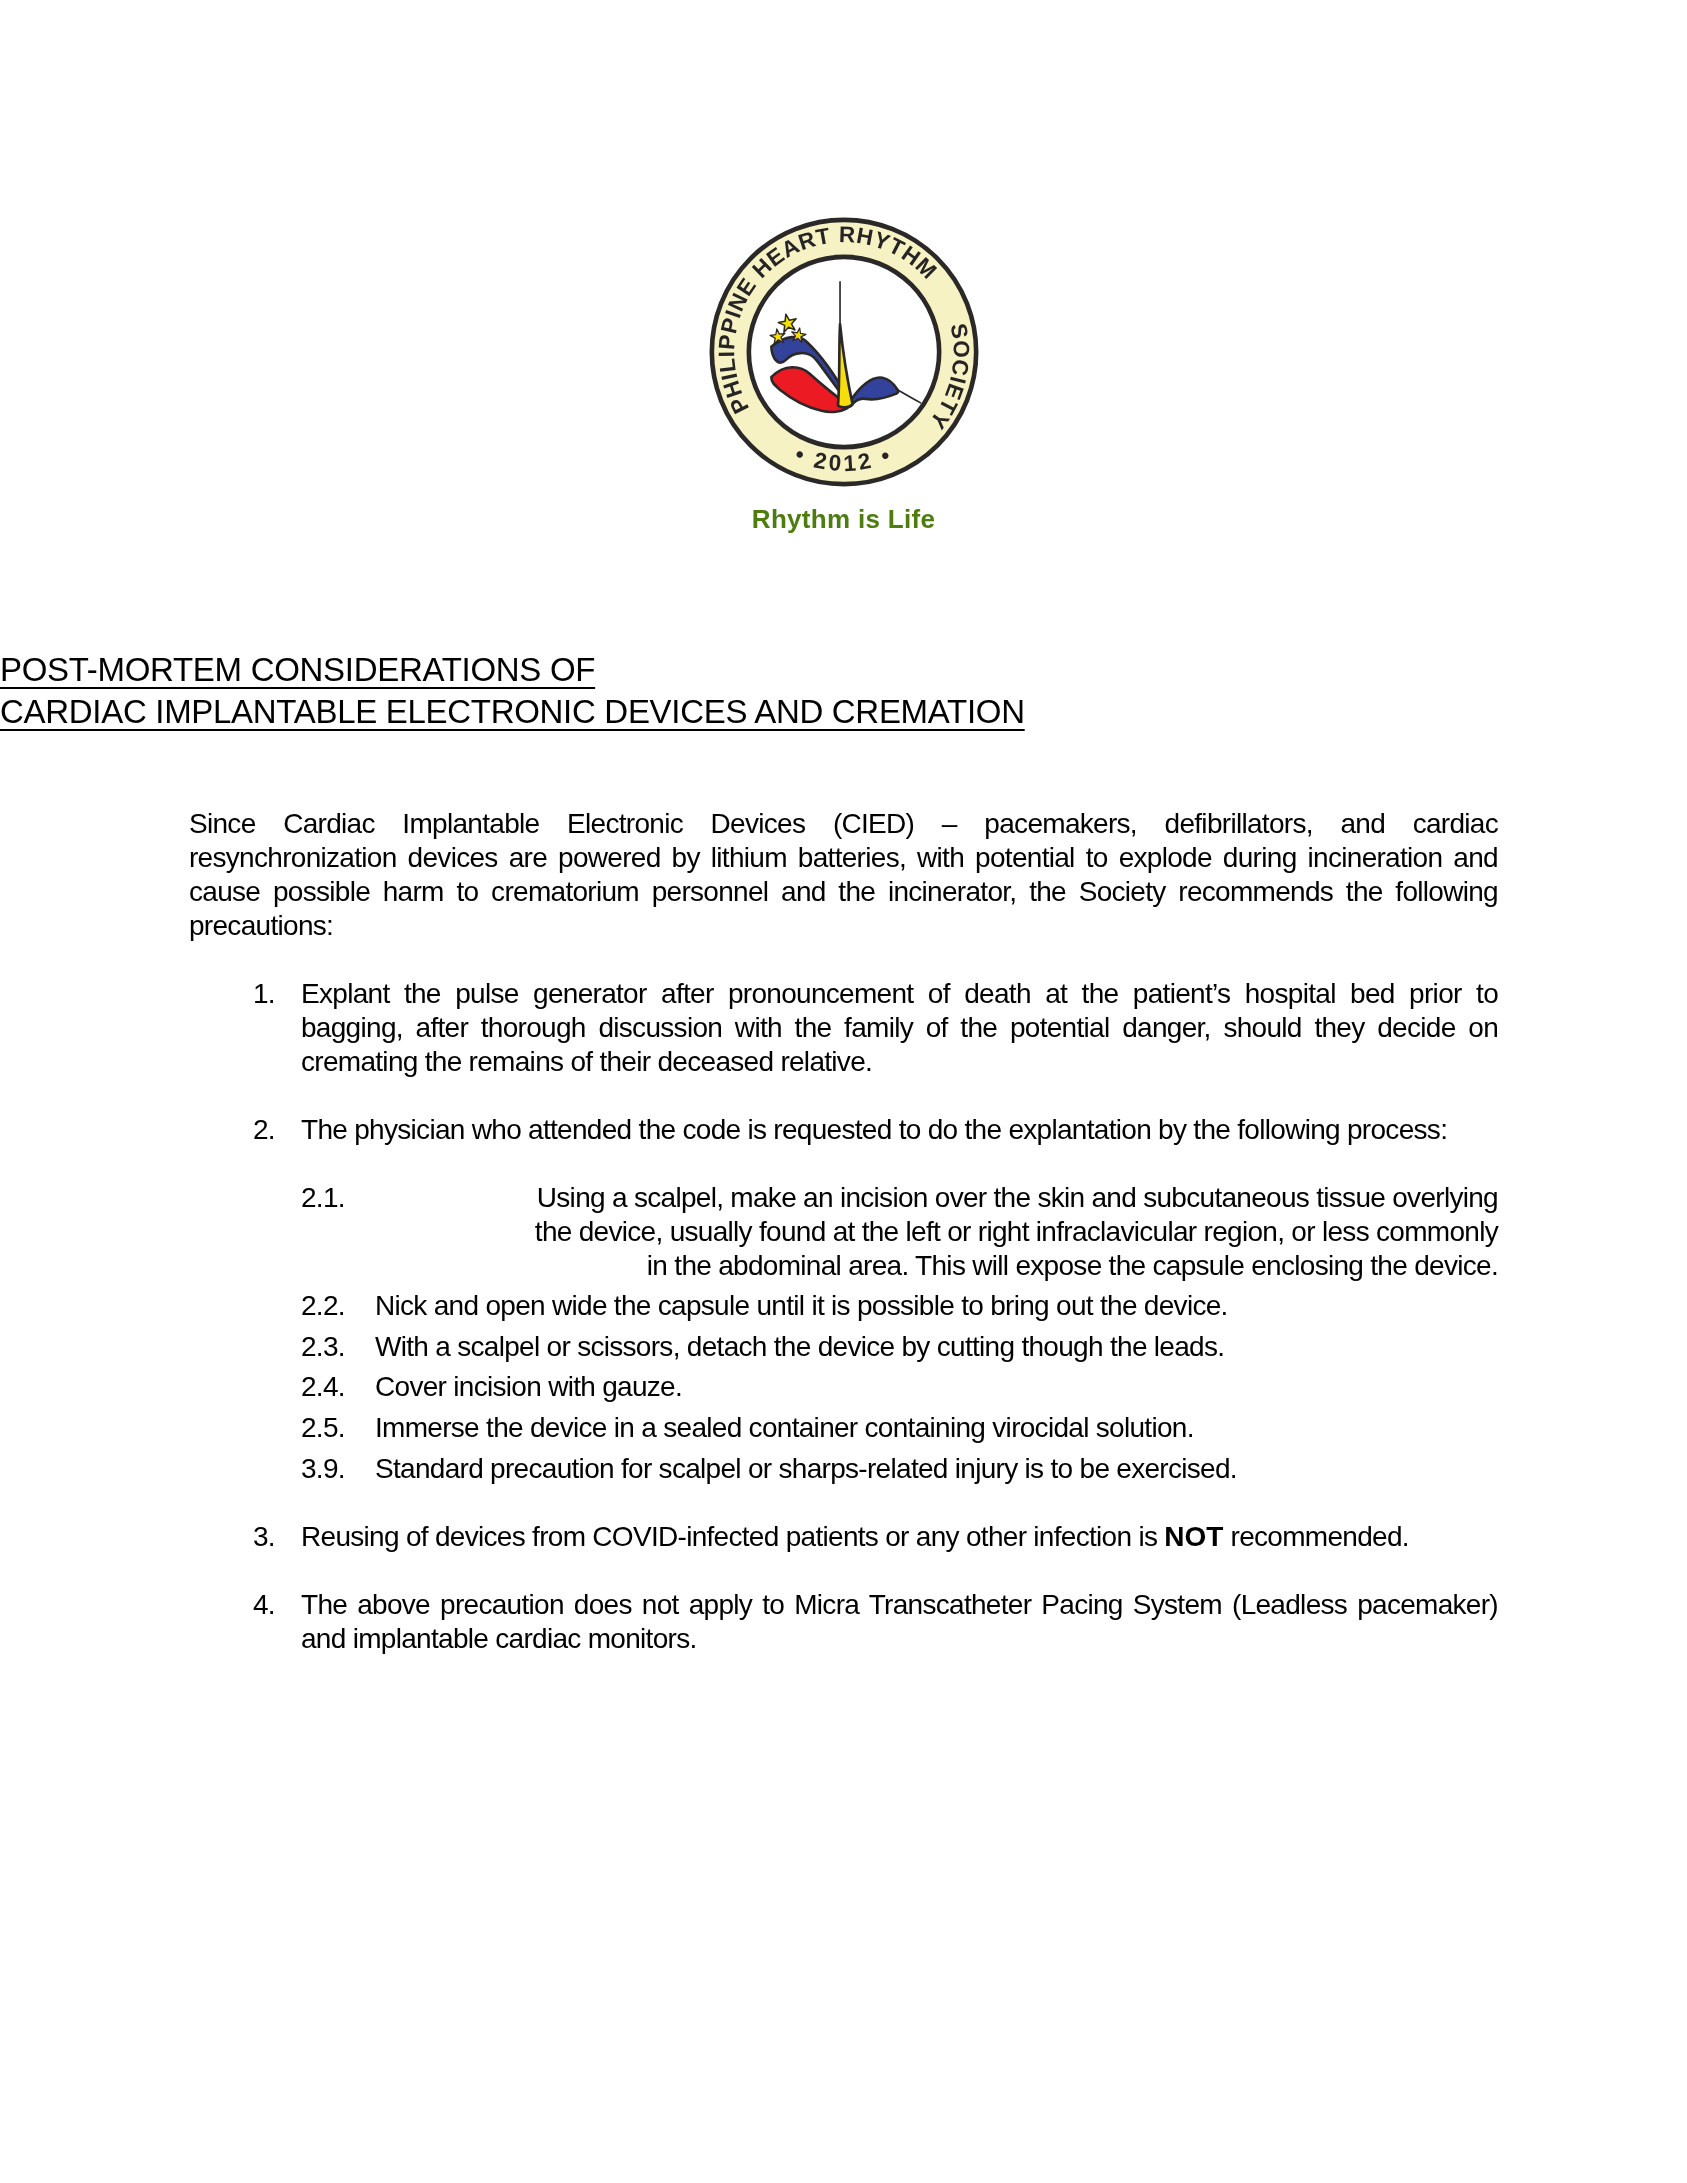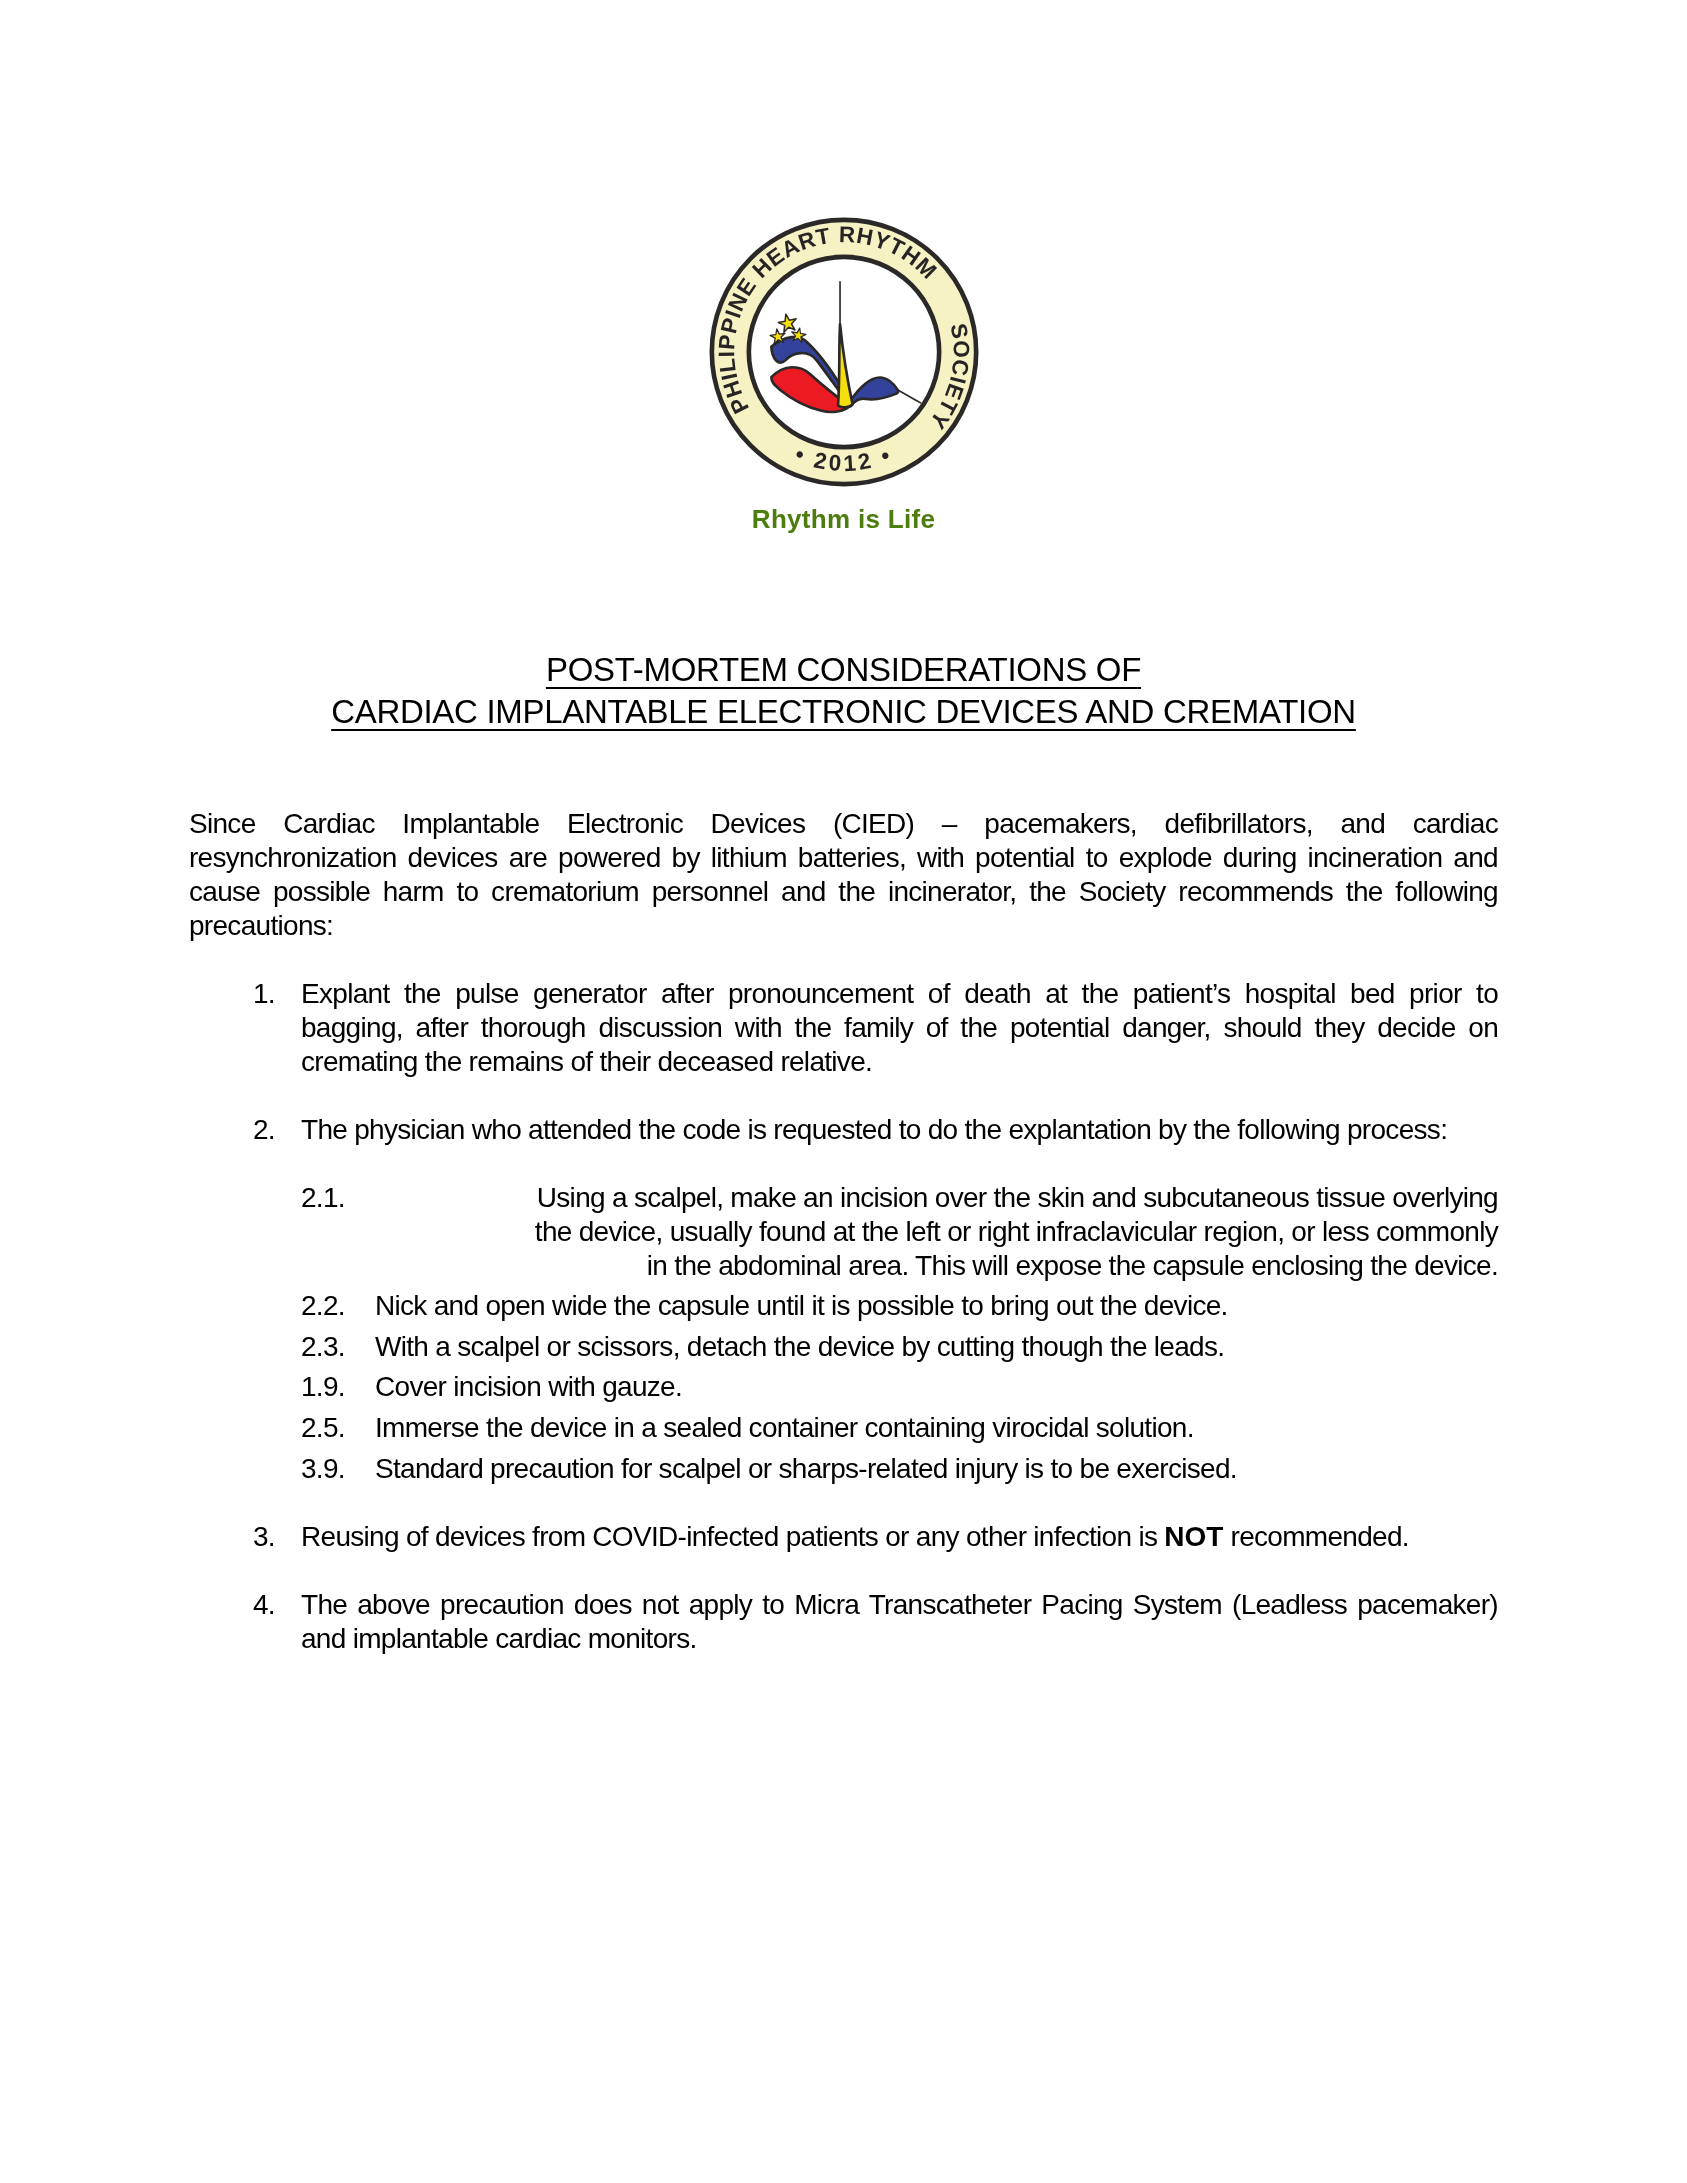--- a/index.html
+++ b/index.html
@@ -33,21 +33,21 @@
     margin-top: -1.3px;
     font-size: 26px;
     line-height: 32px;
     font-weight: bold;
     letter-spacing: 0.3px;
     color: #4d7c0f;
   }
   
   .title-block {
     margin-top: 114px;
-    text-align: center;
+    text-align: left;
     font-size: 33px;
     line-height: 42px;
     letter-spacing: -0.3px;
   }
   .title-line {
     text-decoration: underline;
     text-decoration-thickness: 2px;
     text-underline-offset: 6px;
   }
   
@@ -149,21 +149,21 @@
       <span class="num">2.2.</span>
       <span class="item-body">Nick and open wide the capsule until it is possible to bring out the device.</span>
     </div>
 
     <div class="list-item-2">
       <span class="num">2.3.</span>
       <span class="item-body">With a scalpel or scissors, detach the device by cutting though the leads.</span>
     </div>
 
     <div class="list-item-2">
-      <span class="num">1.9.</span>
+      <span class="num">2.4.</span>
       <span class="item-body">Cover incision with gauze.</span>
     </div>
 
     <div class="list-item-2">
       <span class="num">2.5.</span>
       <span class="item-body">Immerse the device in a sealed container containing virocidal solution.</span>
     </div>
 
 
     <div class="list-item-2">

